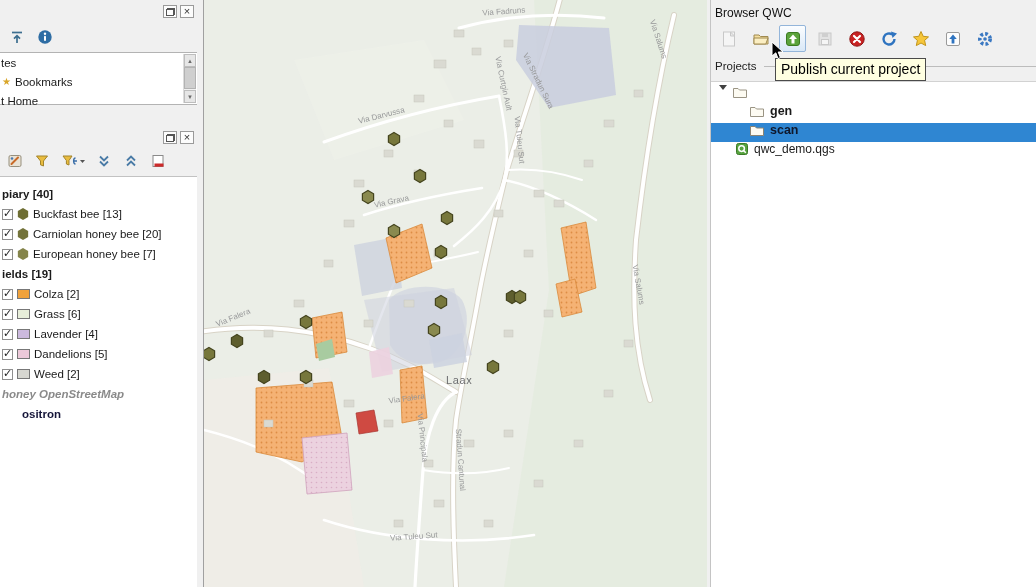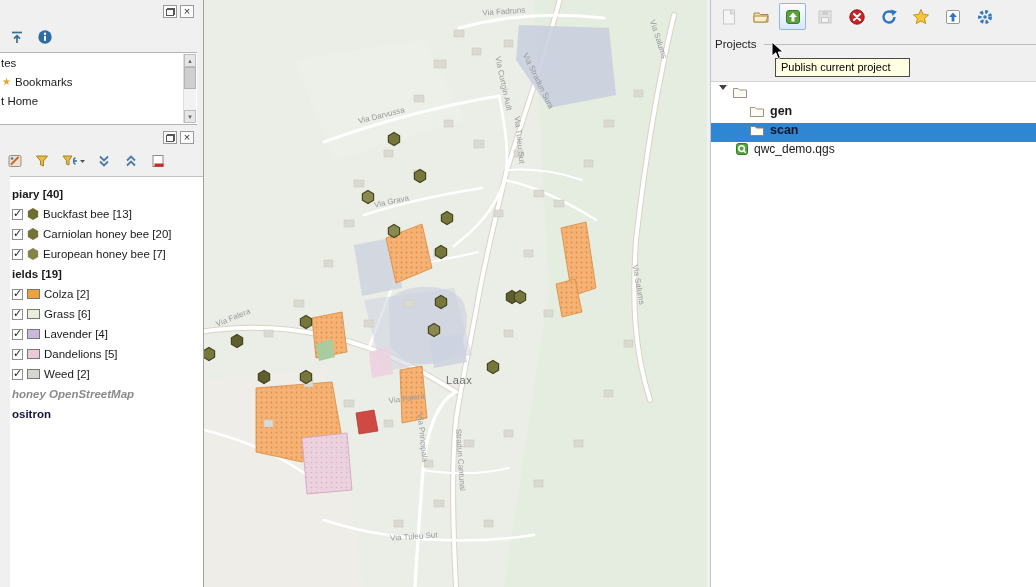--- a/index.html
+++ b/index.html
@@ -20,44 +20,44 @@
   .hbtn { width:14px; height:13px; border:1px solid #9a9a9a; background:#fcfcfc;
           display:flex; align-items:center; justify-content:center; cursor:default; }
   .close-x::before { content:"×"; font-size:11px; line-height:1; color:#333; }
   .restore-ico { position:relative; width:9px; height:8px; display:block; }
   .restore-ico::before { content:""; position:absolute; right:0; top:0; width:6px; height:5px; border:1px solid #555; }
   .restore-ico::after  { content:""; position:absolute; left:0; bottom:0; width:6px; height:5px; border:1px solid #555; background:#fcfcfc; }
 
   .p1-toolbar { display:flex; gap:10px; padding:3px 0 0 8px; height:26px; align-items:center; }
   .tbicon { width:18px; height:18px; display:flex; align-items:center; justify-content:center; }
 
-  .list-box { position:absolute; left:0; top:52px; width:197px; height:73px;
+  .list-box { position:absolute; left:0; top:52px; width:197px; height:53px;
               background:#fff; border-top:1px solid #b3b3b3; border-bottom:1px solid #b3b3b3; }
   .bitem { height:19px; display:flex; align-items:center; font-size:11.5px; padding-left:1px; gap:3px; }
   .bitem.indent { padding-left:2px; }
   .star-ico { width:10px; height:10px; display:inline-block; color:#d9a62a; font-size:10px; line-height:10px; }
   .star-ico::before { content:"★"; }
 
   .vscroll { position:absolute; right:1px; top:1px; bottom:1px; width:13px;
              background:#f2f2f2; border-left:1px solid #dcdcdc; display:flex; flex-direction:column; }
   .sb-btn { height:13px; background:#e6e6e6; border:1px solid #bdbdbd; font-size:6px; color:#6a6a6a;
             display:flex; align-items:center; justify-content:center; }
   .sb-up::before { content:"▲"; }
   .sb-down::before { content:"▼"; }
   .sb-track { flex:1; position:relative; }
   .sb-thumb { position:absolute; left:0; right:0; top:0; height:22px; background:#cfcfcf; border:1px solid #b3b3b3; }
 
   .p2-toolbar { display:flex; gap:9px; align-items:center; padding:2px 0 0 6px; height:24px; }
 
-  .layers-tree { position:absolute; left:10px; top:50px; width:197px; bottom:0; background:#fff;
+  .layers-tree { position:absolute; left:0; top:50px; width:197px; bottom:0; background:#fff;
                  border-top:1px solid #c2c2c2; padding-top:7px; }
   .lrow { height:20px; display:flex; align-items:center; gap:4px; padding-left:2px; font-size:11.5px; }
   .grp .lbl { font-weight:bold; }
   .osm .lbl { font-weight:bold; font-style:italic; color:#8a8a8a; }
-  .pos .lbl { font-weight:bold; color:#16163a; }
+  .pos .lbl { font-weight:bold; color:#16163a;margin-left:20px; }
   .cb { width:11px; height:11px; border:1px solid #8f8f8f; background:#fff; position:relative; flex:none; }
   .cb.checked::after { content:"✓"; position:absolute; left:0px; top:-3px; font-size:11px; color:#222; }
   .hexchip { width:12px; height:12px; flex:none;
              clip-path:polygon(50% 0,93% 25%,93% 75%,50% 100%,7% 75%,7% 25%); }
   .rectchip { width:13px; height:10px; border:1px solid #777; flex:none; }
 
   
   #map-wrap { left:203px; top:0; width:503px; height:587px; background:#ebeee7;
               border-left:1px solid #a0a0a0; border-right:1px solid #a0a0a0; }
   #map-wrap svg { display:block; }
@@ -80,21 +80,21 @@
   .trow { height:19px; display:flex; gap:5px; font-size:12px; }
   .trow .flbl { font-weight:bold; font-size:12.5px; }
   .trow.sel .flbl { color:#0f172a; }
   .exp { width:0; height:0; border-left:4px solid transparent; border-right:4px solid transparent;
          border-top:5px solid #404040; margin-left:8px; flex:none; }
   .ind-root { padding-left:0; }
   .ind-child { padding-left:38px; }
   .ind-file { padding-left:24px; }
 
   .tooltip { position:absolute; left:64px; top:58px; background:#ffffe1; border:1px solid #4a4a4a;
-             padding:2px 19px 3px 5px; font-size:11px; white-space:nowrap; z-index:30; color:#000; }
+             padding:2px 5px 3px 5px; font-size:14px; white-space:nowrap; z-index:30; color:#000; }
   .cursor { position:absolute; left:60px; top:41px; z-index:31; }
 </style>
 </head>
 <body>
 
 <div class="panel" id="left-top">
   <div class="hdr">
     <div class="btns">
       <span class="hbtn">
           <span class="restore-ico"></span>
@@ -383,20 +383,21 @@
       <text class="mlabel" transform="translate(216,438) rotate(84)" text-anchor="middle">Via Principala</text>
       <text class="mlabel" transform="translate(254,460) rotate(86)" text-anchor="middle">Stradun Cantunal</text>
       <text class="mlabel" transform="translate(432,285) rotate(80)" text-anchor="middle">Via Salums</text>
       <text class="mlabel" transform="translate(210,539) rotate(-4)" text-anchor="middle">Via Tuleu Sut</text>
       <text class="mtown" x="242" y="384">Laax</text>
     </g>
   </svg>
 </div>
 
 <div class="panel" id="qwc">
+  <div class="qwc-title">Browser QWC</div>
 
   <div class="qwc-toolbar">
     <span class="qbtn disabled">
       <svg width="18" height="18" viewBox="0 0 18 18">
         <rect x="3.5" y="2" width="11" height="14" fill="#fff" stroke="#8a8a8a"></rect>
         <path d="M10.5 2 l4 4 h-4 z" fill="#ddd" stroke="#8a8a8a"></path>
       </svg>
     </span>
     <span class="qbtn">
       <svg width="18" height="18" viewBox="0 0 18 18">

